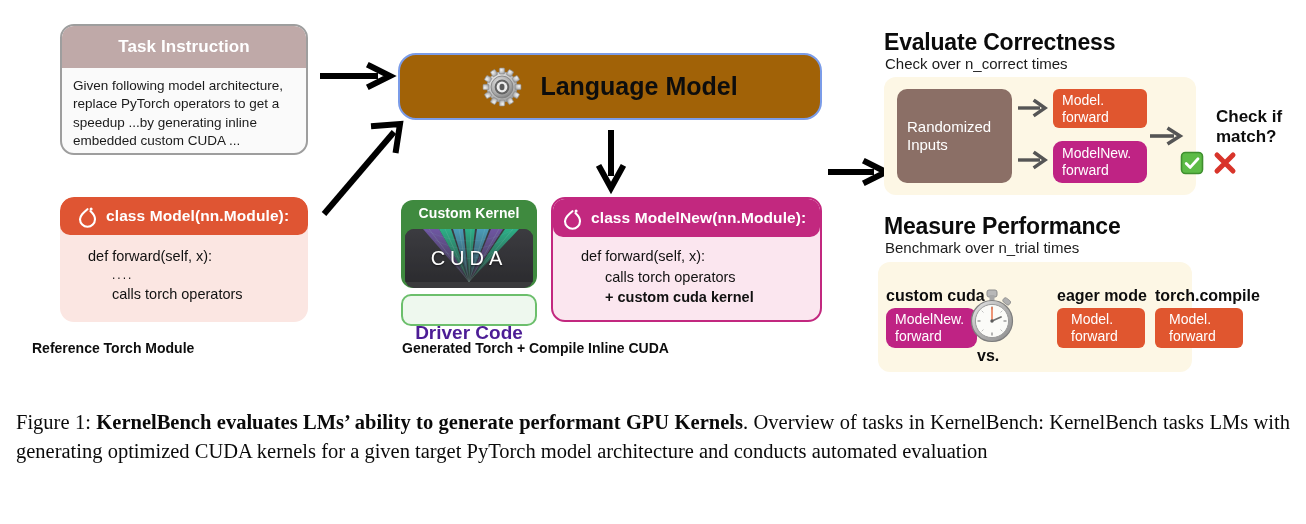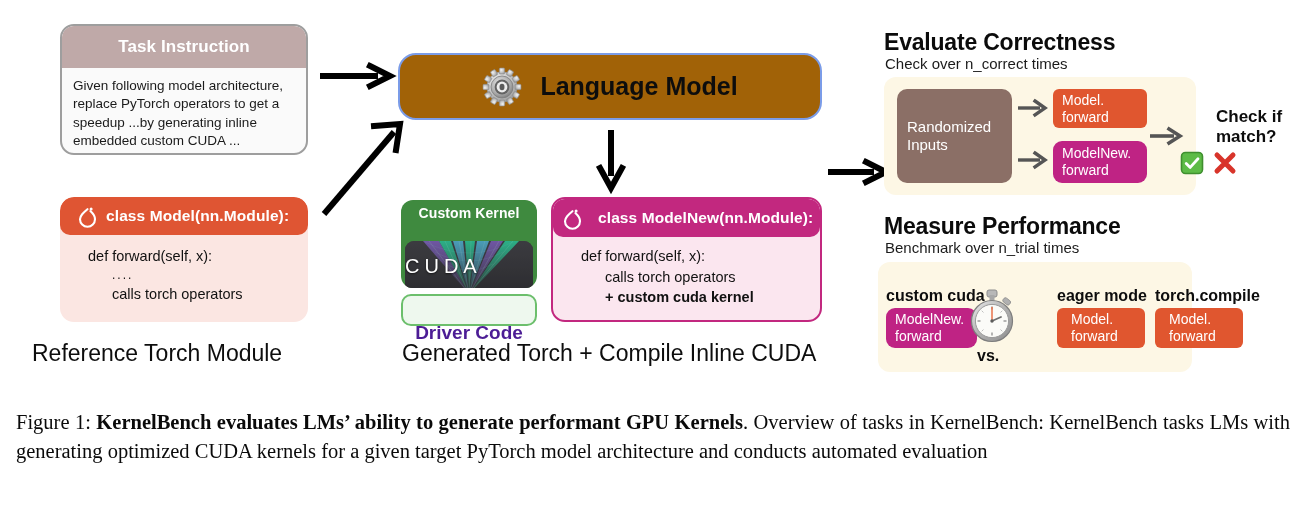--- a/index.html
+++ b/index.html
@@ -40,62 +40,62 @@
   #model-header{
     height:38px;background:#df5533;border-radius:14px 14px 10px 10px;
     font-size:15.5px;padding-left:18px;justify-content:flex-start;gap:9px;
   }
   #model-body{padding:11px 0 0 0;font-size:14.5px;color:#111;line-height:1.45;}
   .ind0{padding-left:28px;}
   .ind1{padding-left:52px;}
   .ind-dots{padding-left:52px;font-size:12px;letter-spacing:2px;color:#111;}
 
   
-  .seccap{font-size:23px;font-weight:400;color:#0d0d0d;}
+  .seccap{font-size:14px;font-weight:700;color:#0d0d0d;}
 
   
   #lm-box{
     left:398px;top:53px;width:424px;height:67px;
     background:#a16207;border:2.5px solid #7b9ce8;border-radius:18px;
     display:flex;align-items:center;justify-content:center;gap:18px;
     box-sizing:border-box;
   }
   #lm-label{font-size:25px;font-weight:700;color:#0d0d0d;}
 
   
   #kernel-card{
     left:401px;top:200px;width:136px;height:88px;
     background:#3f8a3f;border-radius:12px;overflow:hidden;
   }
   #kernel-header{height:25px;font-size:14px;}
   #cuda-panel{
-    margin:16px 4px 4px 4px;height:51px;border-radius:9px;
+    margin:4px 4px 4px 4px;height:59px;border-radius:9px;
     position:relative;overflow:hidden;background:#3a3a3c;
-    display:flex;align-items:center;
+    display:flex;align-items:center;justify-content:center;
   }
   #cuda-label{
     position:relative;z-index:3;color:#fff;font-size:20px;letter-spacing:5px;
     font-weight:400;text-shadow:0 1px 2px rgba(0,0,0,.6);
   }
   #driver-card{
     left:401px;top:294px;width:136px;height:32px;
     background:#eef8ee;border:2px solid #6cbf6c;border-radius:10px;
     display:flex;align-items:center;justify-content:center;box-sizing:border-box;
   }
   #driver-label{font-size:19px;font-weight:700;color:#4c1d95;margin-top:46px;}
 
   
   #modelnew-card{
     left:551px;top:197px;width:271px;height:125px;
     background:#fbe6ef;border:2px solid #c2287f;border-radius:14px;
     overflow:hidden;box-sizing:border-box;
   }
   #modelnew-header{
     height:38px;background:#c2287f;border-radius:11px 11px 10px 10px;
-    font-size:15.5px;padding-left:10px;justify-content:flex-start;gap:16px;
+    font-size:15.5px;padding-left:10px;justify-content:flex-start;gap:9px;
   }
   #modelnew-body{padding:9px 0 0 0;font-size:14.5px;color:#111;line-height:1.42;}
   .bold{font-weight:700;}
 
   
   .panel{background:#fdf7e5;border-radius:12px;}
   .ptitle{font-size:23px;font-weight:700;color:#0b0b0b;letter-spacing:-.2px;}
   .psub{font-size:15px;color:#1b1b1b;}
 
   .pill{

